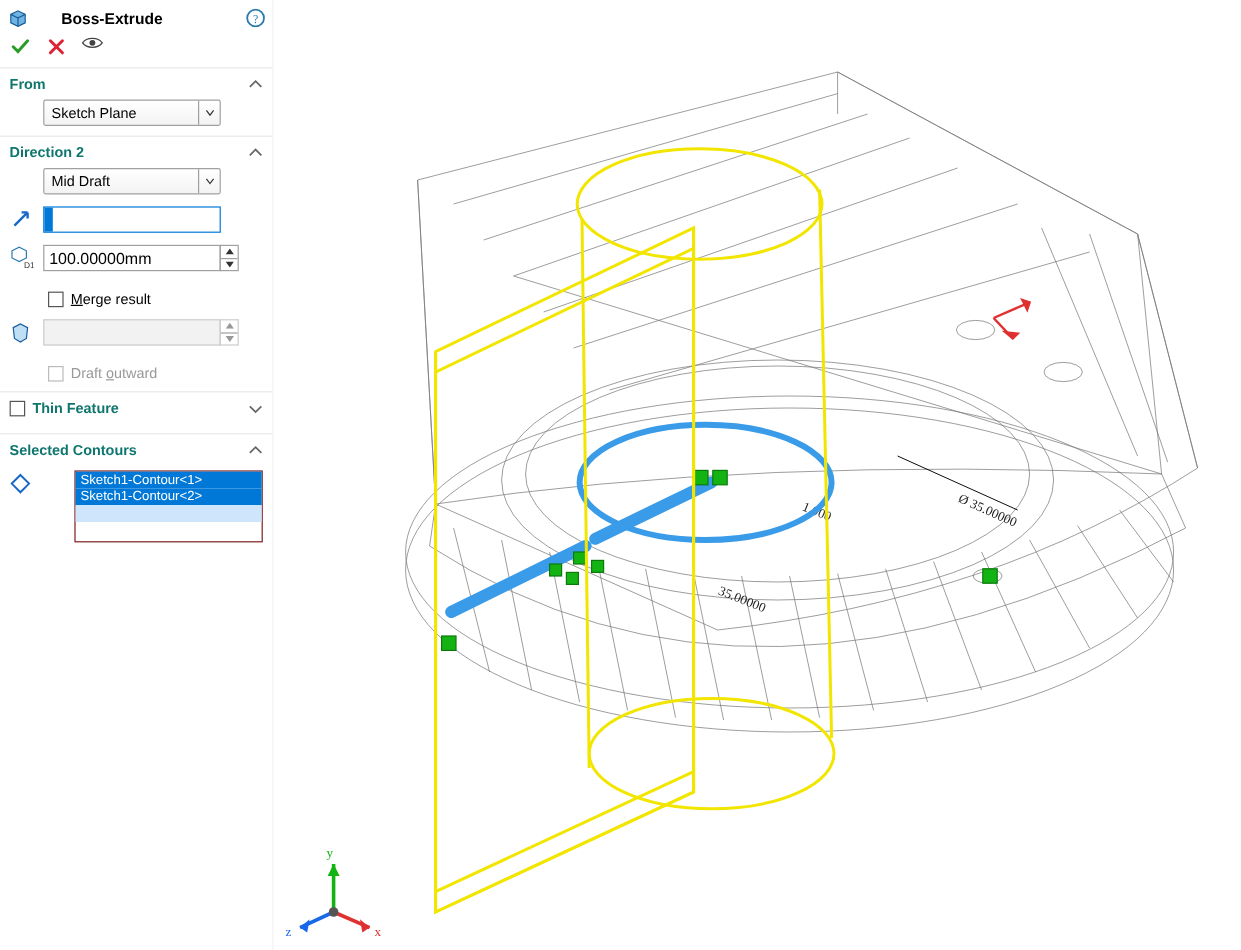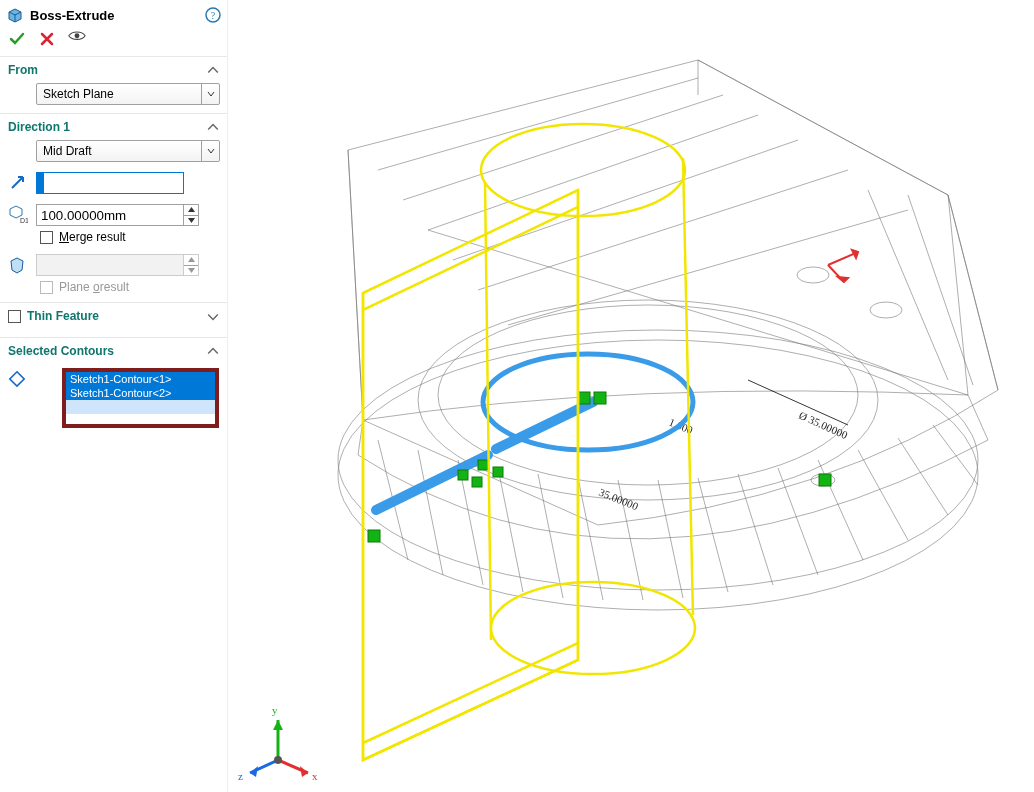--- a/index.html
+++ b/index.html
@@ -19,20 +19,21 @@
     position: absolute;
     left: 0; top: 0;
     width: 228px;
     height: 792px;
     background: #fff;
     border-right: 1px solid #eee;
   }
   .panel-header {
     display: flex; align-items: center;
     padding: 6px 6px 4px 6px;
+    gap: 21px;
   }
   .panel-header .feature-icon {
     width: 18px; height: 18px;
     margin-right: 6px;
   }
   .panel-header .title {
     font-weight: bold;
     font-size: 13px;
     flex: 1;
   }
@@ -54,21 +55,21 @@
     font-size: 12px;
     color: #0f766e;
     margin-bottom: 6px;
   }
   .section-hdr .txt { flex: 1; }
   .section-hdr .chev { width: 12px; height: 12px; }
 
   .check-hdr { display:flex; align-items:flex-end; gap:6px; }
 
   .select-like {
-    width: 184px; height: 22px;
+    width: 148px; height: 22px;
     border: 1px solid #a0a0a0;
     border-radius: 2px;
     background: linear-gradient(#fff,#f3f3f3);
     display: flex; align-items: center;
     margin-left: 28px;
   }
   .select-like .sel-txt { flex: 1; padding: 0 6px; }
   .select-like .sel-btn {
     width: 18px; height: 100%;
     border-left: 1px solid #a0a0a0;
@@ -101,35 +102,35 @@
   }
   .spin div {
     flex:1; display:flex; align-items:center; justify-content:center;
     border-bottom:1px solid #a0a0a0;
   }
   .spin div:last-child { border-bottom:none; }
   .spin svg { width:7px; height:5px; }
 
   .checkbox-row {
     display:flex; align-items:center;
-    margin-left: 32px; margin-top:4px;
+    margin-left: 32px; margin-top:16px;
   }
   .checkbox-row .cb {
     width:13px; height:13px; border:1px solid #555; margin-right:6px;
     background:#fff;
   }
   .checkbox-row.disabled { color:#999; }
   .checkbox-row.disabled .cb { border-color:#bbb; }
 
   .indent-draft { margin-left: 28px; }
 
   .contours-list {
     margin-left: 28px;
     width: 174px; height: 60px;
-    border: 4px solid #7f1d1d;
+    border: 1px solid #7f1d1d;
   }
   .contours-list .item {
     background:#0078d7; color:#fff;
     padding:1px 4px; font-size:11px;
   }
   .contours-list .empty-sel {
     background:#cfe5fb; height:14px;
   }
 
   
@@ -201,21 +202,21 @@
       <span class="sel-btn">
         <svg class="tiny-chev" viewBox="0 0 8 8">
             <path d="M1 2 L4 6 L7 2" fill="none" stroke="#333"></path>
           </svg>
       </span>
     </div>
   </div>
 
   <div class="section">
     <div class="section-hdr">
-      <span class="txt">Direction 1</span>
+      <span class="txt">Direction 2</span>
       <span class="chev">
         <svg viewBox="0 0 10 10">
             <path d="M1 7 L5 3 L9 7" fill="none" stroke="#666" stroke-width="1.2"></path>
           </svg>
       </span>
     </div>
     <div class="select-like">
       <span class="sel-txt">Mid Draft</span>
       <span class="sel-btn">
         <svg class="tiny-chev" viewBox="0 0 8 8">
@@ -278,21 +279,21 @@
         <div>
             <svg viewBox="0 0 7 5">
               <path d="M0 0 L3.5 5 L7 0 Z" fill="#999"></path>
             </svg>
           </div>
       </div>
     </div>
 
     <div class="checkbox-row disabled">
       <span class="cb"></span>
-      <span><span>Plane </span><span class="u">o</span><span>result</span></span>
+      <span><span>Draft </span><span class="u">o</span><span>utward</span></span>
     </div>
   </div>
 
   <div class="section">
     <div class="section-hdr check-hdr">
       <span class="cb" style="width:13px;height:13px;border:1px solid #555;"></span>
       <span class="txt">Thin Feature</span>
       <span class="chev">
         <svg viewBox="0 0 10 10">
             <path d="M1 3 L5 7 L9 3" fill="none" stroke="#666" stroke-width="1.2"></path>

